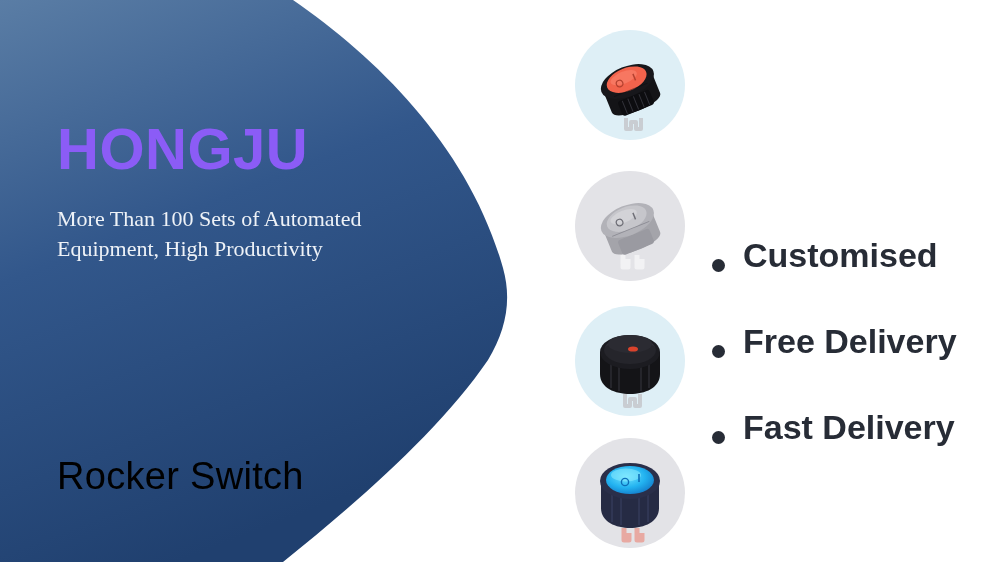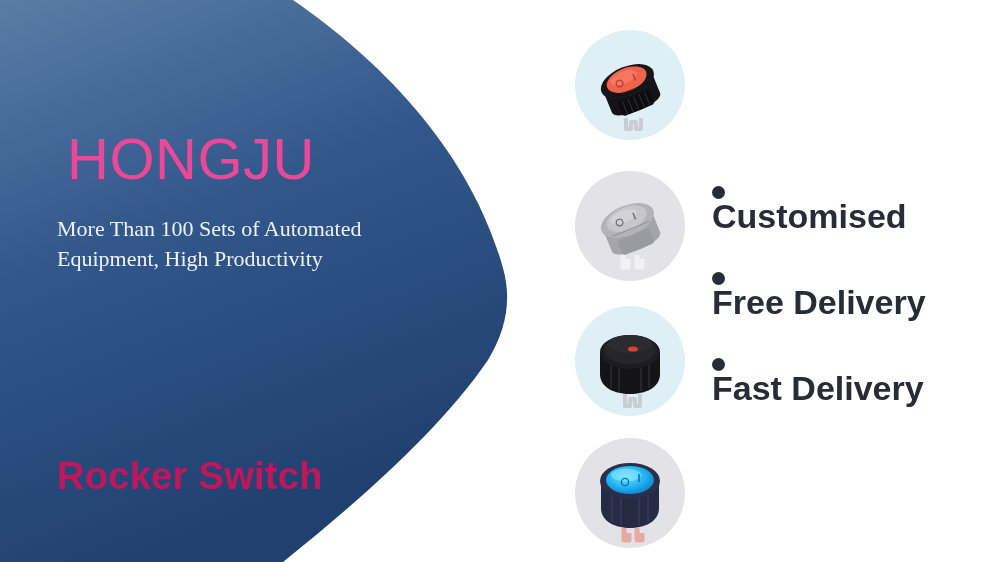--- a/index.html
+++ b/index.html
@@ -33,48 +33,48 @@
   }
 
   
   .brand-text {
     position: absolute;
     left: 57px;
     top: 120px;
     width: 420px;
   }
   .brand-title {
-    color: #ec4899;
-    font-weight: 400;
+    color: #8b5cf6;
+    font-weight: 700;
     font-size: 58px;
     line-height: 1.0;
     letter-spacing: 0.5px;
-    margin: 10px;
+    margin: 0;
     white-space: nowrap;
   }
   .brand-title.line2 {
     margin-top: 18px;
     font-size: 58px;
     letter-spacing: 0.2px;
   }
   .brand-tagline {
     margin-top: 26px;
     color: #eef2f7;
     font-size: 22px;
     line-height: 1.38;
     font-weight: 400;
     max-width: 400px;
     font-family: Liberation Serif, serif;
   }
   .brand-product {
     position: absolute;
     left: 57px;
     top: 455px;
-    color: #be185d;
-    font-weight: 700;
+    color: #000000;
+    font-weight: 400;
     font-size: 38px;
     letter-spacing: 0.3px;
     white-space: nowrap;
     text-align: center;
   }
 
   
   .thumbs {
     position: absolute;
     left: 571px;
@@ -96,23 +96,22 @@
 
   
   .features {
     position: absolute;
     left: 712px;
     top: 186px;
     width: 280px;
   }
   .feature-row {
     display: flex;
-    align-items: flex-start;
+    align-items: flex-end;
     height: 86px;
-    flex-direction: column;
   }
   .feature-bullet {
     width: 13px;
     height: 13px;
     border-radius: 50%;
     background: #272C36;
     flex: 0 0 auto;
     margin-right: 18px;
   }
   .feature-label {

